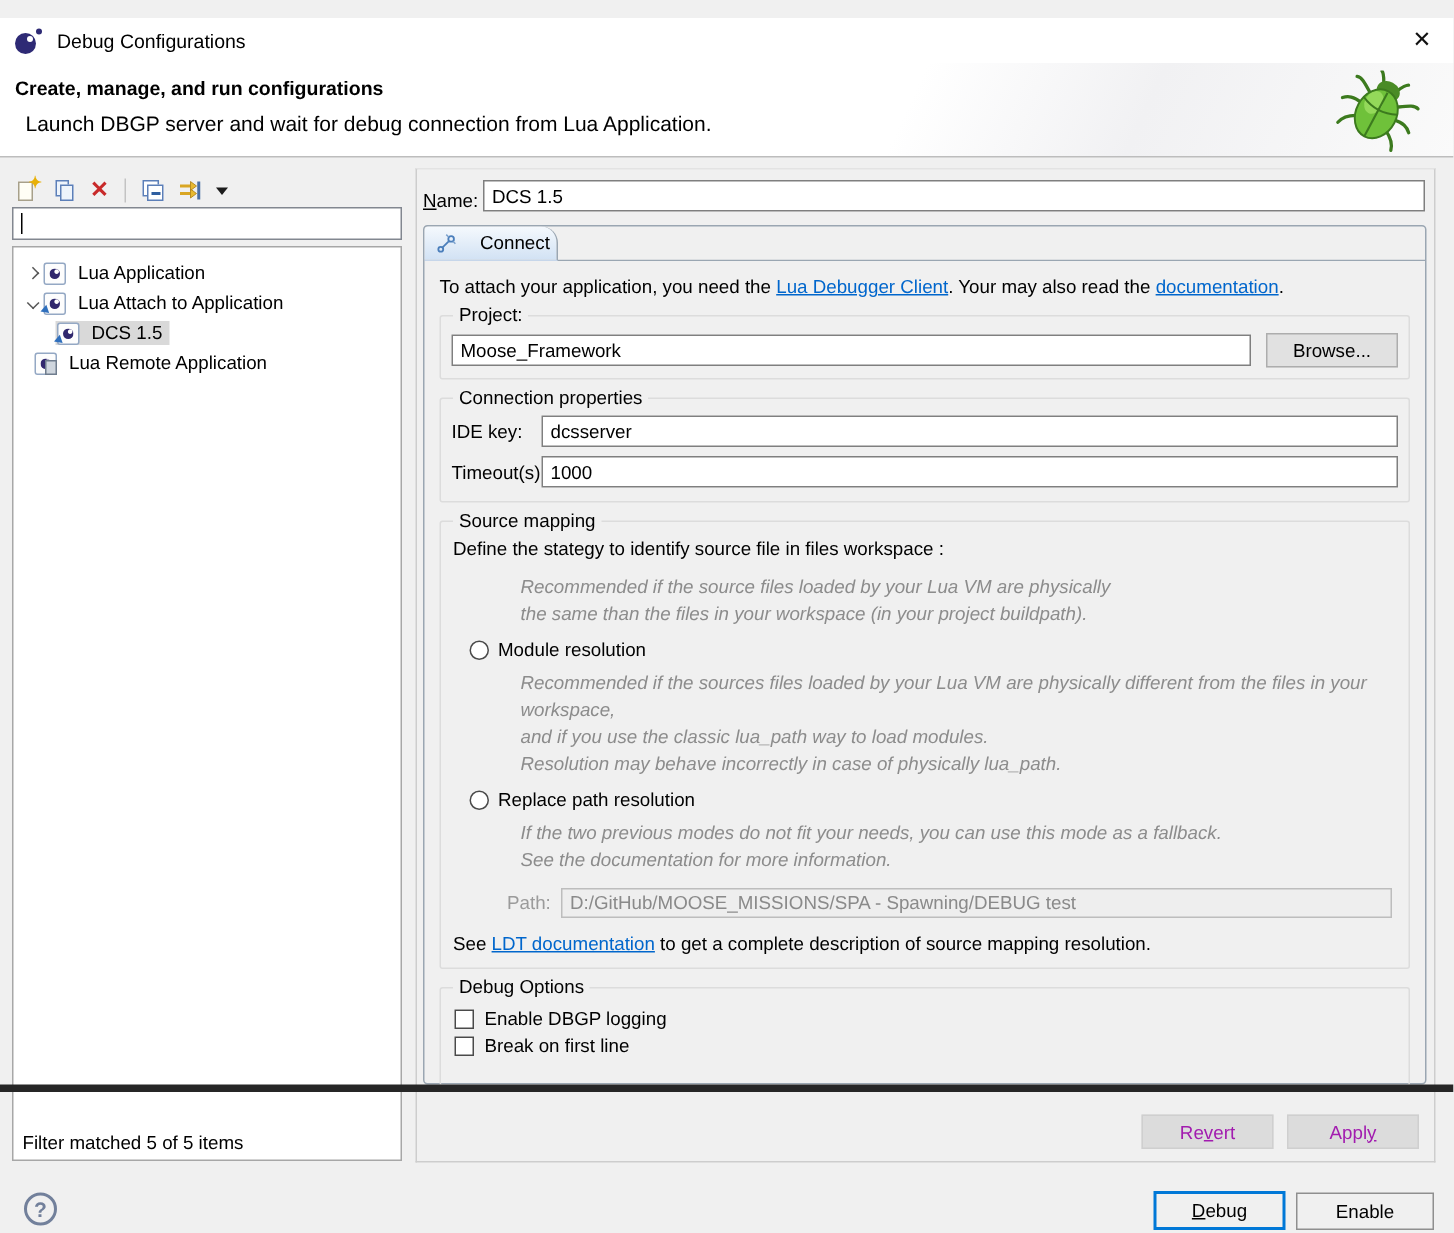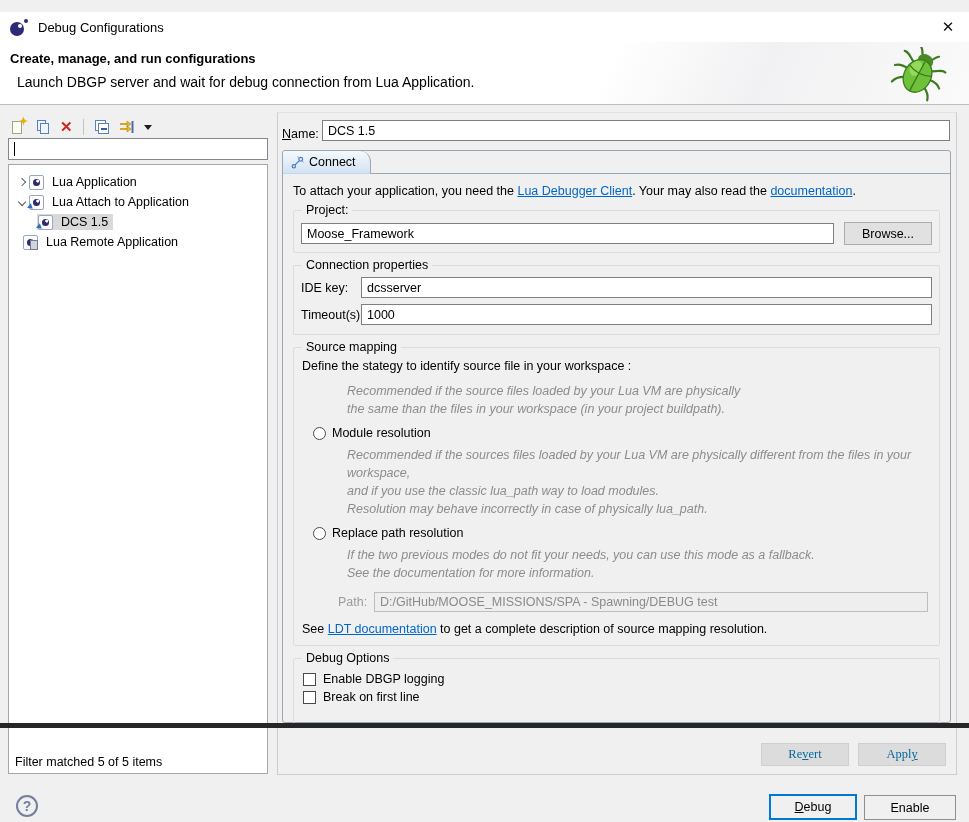--- a/index.html
+++ b/index.html
@@ -58,21 +58,21 @@
   .tree-status { position:absolute; left:6px; bottom:4px; font-size:12.5px; }
 
   
   .rpanel { position:absolute; left:277px; top:100px; width:680px; height:663px; border:1px solid #cdcdcd; border-top-color:#e3e3e3; background:#f0f0f0; }
   .name-row { position:absolute; left:4px; top:7px; right:6px; display:flex; align-items:flex-end; }
   .name-row label { width:40px; font-size:12.5px; }
   .name-row input { flex:1; height:21px; border:1px solid #7f7f7f; background:#fff; padding-left:5px; font:12.5px "Liberation Sans",sans-serif; }
 
   .tab-folder { position:absolute; left:4px; top:37px; width:669px; height:573px; border:1px solid #9aa6b2; border-radius:3px; background:#f0f0f0; }
   .tab-row { position:relative; height:23px; border-bottom:1px solid #9aa6b2; border-radius:3px 3px 0 0; }
-  .tab { position:absolute; left:0; top:0; height:23px; padding:0 14px 0 8px; display:flex; align-items:center; gap:5px;
+  .tab { position:absolute; left:0; top:0; height:23px; padding:0 4px 0 8px; display:flex; align-items:center; gap:16px;
       background:linear-gradient(#f5f9fd,#d2e2f4); border-right:1px solid #9aa6b2; border-bottom:1px solid #c6d6ea; border-radius:3px 11px 0 0; font-size:12.5px; }
   .tab-content { padding:8px 9px 0 9px; }
 
   .intro { margin:2px 0 12px 1px; }
   a.link { color:#0066cc; text-decoration:underline; cursor:pointer; }
 
   .group { position:relative; border:1px solid #dcdcdc; border-radius:2px; margin:0 1px 12px 1px; padding:11px 7px 7px 7px; }
   .group > .legend { position:absolute; top:-8px; left:8px; background:#f0f0f0; padding:0 4px; }
 
   .proj-row { display:flex; align-items:center; }
@@ -92,21 +92,21 @@
   .opt-desc { margin:0 0 8px 46px; font-style:italic; color:#8c8c8c; line-height:18px; }
   .path-row { display:flex; align-items:center; margin:10px 4px 4px 37px; }
   .path-row label { color:#9b9b9b; width:36px; }
   .path-row input { flex:1; height:20px; background:#eeeeee; border:1px solid #bdbdbd; color:#8a8a8a; padding-left:5px; font:12.5px "Liberation Sans",sans-serif; }
   .see-line { margin:10px 0 2px 1px; }
 
   .cb-row { display:flex; align-items:center; gap:7px; margin:2px 0 12px 2px; }
   .checkbox { width:13px; height:13px; border:1px solid #4a4a4a; background:#fff; flex:0 0 13px; }
 
   .ra-row { position:absolute; right:10px; bottom:8px; display:flex; gap:9px; }
-  .btn.disabled { background:#dcdcdc; border-color:#cfcfcf; color:#0369a1; cursor:default;font-family:Liberation Serif, serif; }
+  .btn.disabled { background:#dcdcdc; border-color:#cfcfcf; color:#a21caf; cursor:default; }
 
   
   .help-circle { position:absolute; left:16px; top:783px; width:22px; height:22px; border:2px solid #72809b; border-radius:50%; color:#72809b; font-size:14px; font-weight:bold; text-align:center; line-height:18px; cursor:pointer; }
   .btn.debug { position:absolute; left:769px; top:782px; width:87px; height:26px; border:2px solid #0078d7; background:#f0f0f0; }
   .btn.close-btn { position:absolute; left:864px; top:783px; width:92px; height:25px; border:1px solid #8f8f8f; background:#f0f0f0; }
   .bottom-strip { position:absolute; left:0; bottom:0; width:100%; height:5px; background:#262626; }
 </style>
 </head>
 <body>
 
@@ -247,21 +247,21 @@
             <input type="text" value="dcsserver" style="">
           </div>
           <div class="kv-row">
             <label>Timeout(s):</label>
             <input type="text" value="1000" style="">
           </div>
         </div>
 
         <div class="group">
           <span class="legend">Source mapping</span>
-          <div class="define">Define the stategy to identify source file in your workspace :</div>
+          <div class="define">Define the stategy to identify source file in files workspace :</div>
 
           <div class="opt-desc">
             <div>Recommended if the source files loaded by your Lua VM are physically</div>
             <div>the same than the files in your workspace  (in your project buildpath).</div>
           </div>
 
           <div class="opt-row">
             <span class="radio"></span>
             <span>Module resolution</span>
           </div>

